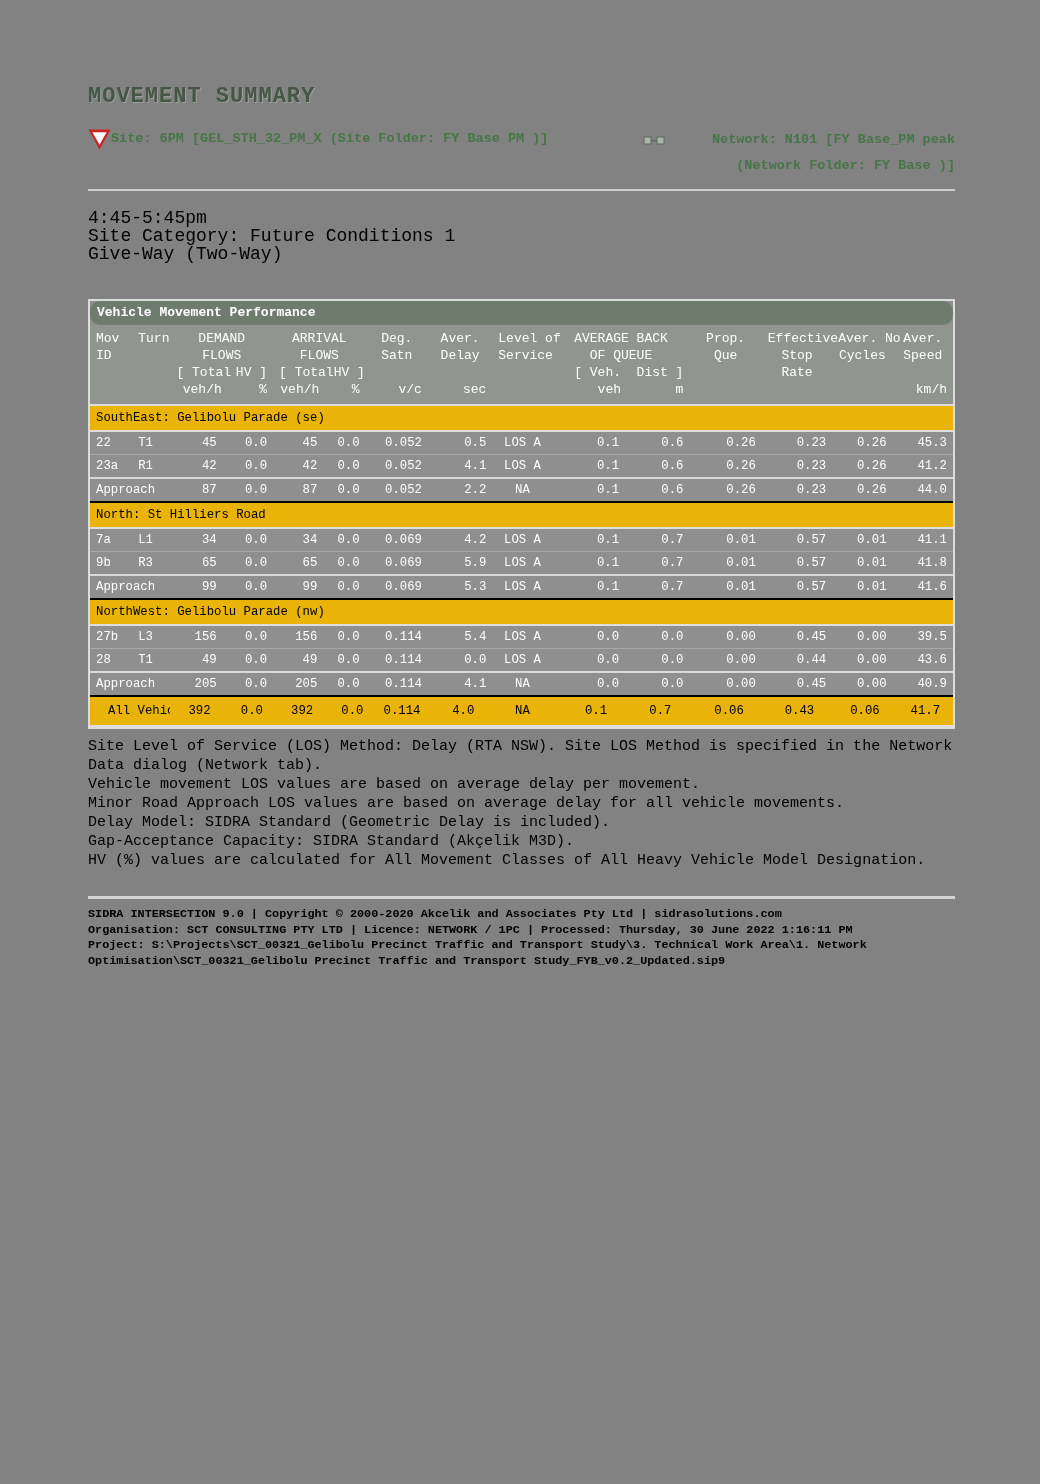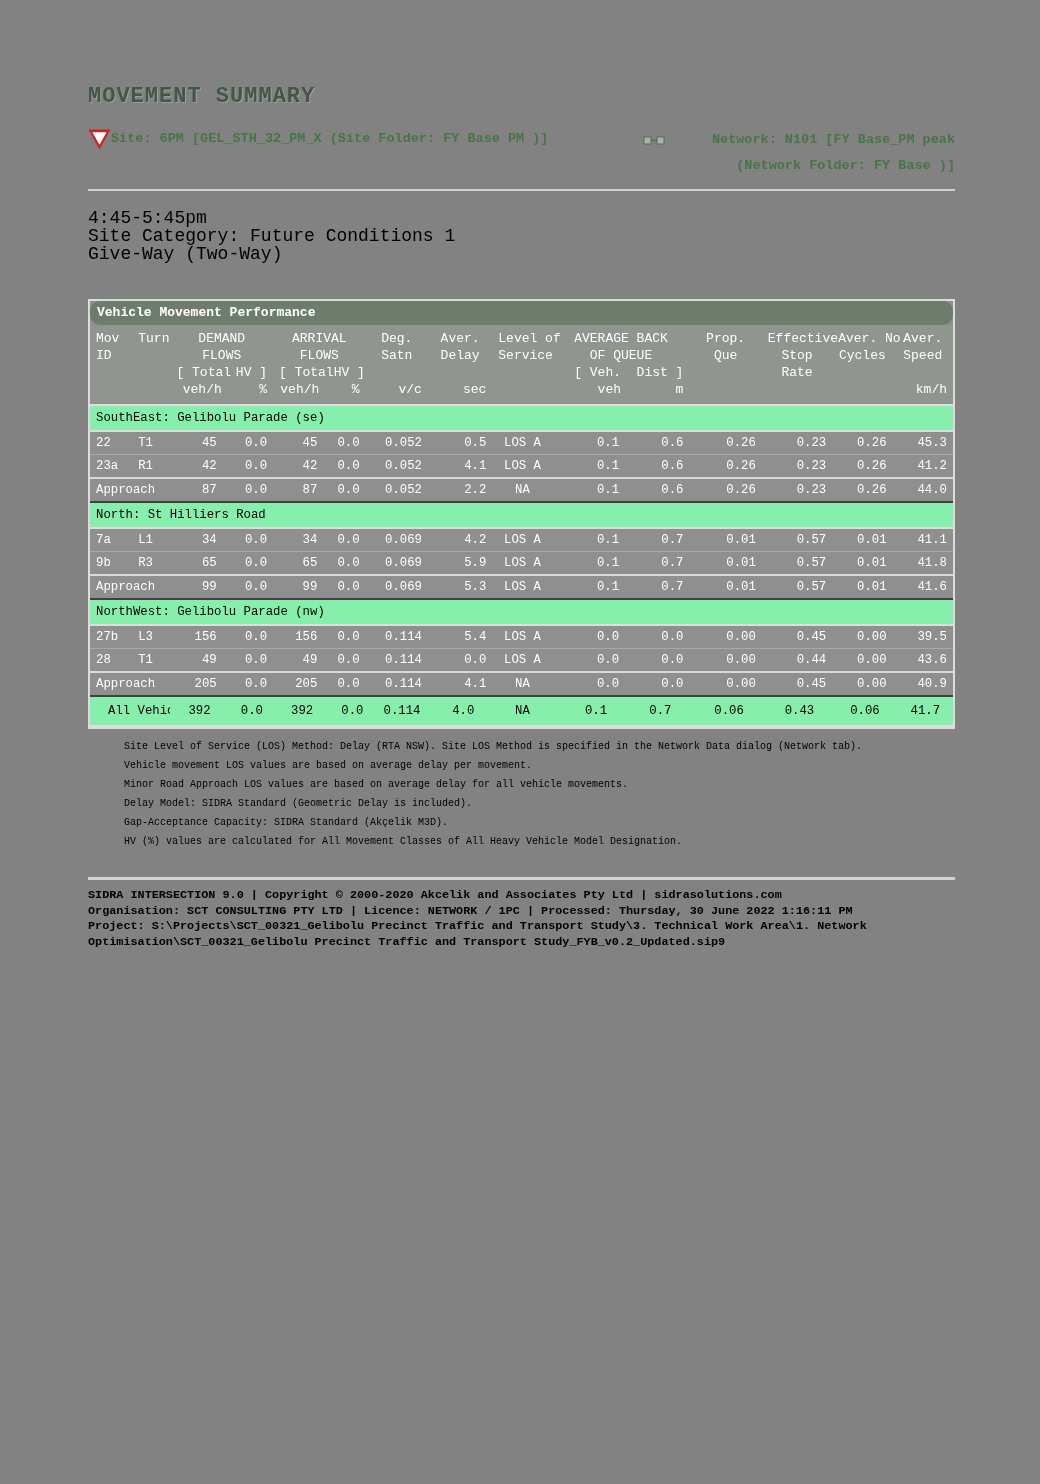--- a/index.html
+++ b/index.html
@@ -55,31 +55,31 @@
   thead th .hl{height:17px;line-height:17px;white-space:nowrap;overflow:visible;}
   thead th .hl.unit{text-align:right;}
   thead th .two{display:flex;height:17px;line-height:17px;}
   thead th .two span{flex:1;text-align:right;white-space:nowrap;}
   thead th.al-left{text-align:left;}
 
   td{font-size:12.3px;padding:4px 6px;white-space:nowrap;overflow:hidden;}
   tr.mrow td{background:#8f8f8f;color:#fff;border-bottom:1px solid #a8a8a8;}
   tr.approach td{border-top:2px solid #d9d9d9;border-bottom:1px solid #f0abfc;margin-left:9px;}
   tr.band td{
-    background:#86efac;color:#000;
-    border-top:2px solid #404040;border-bottom:2px solid #dedede;
+    background:#eab308;color:#000;
+    border-top:2px solid #000000;border-bottom:2px solid #dedede;
     padding:5px 6px;
   }
   tr.allv td{padding:7px 18px;}
   td.al-l{text-align:left;}
   td.al-r{text-align:right;}
   td.al-c{text-align:center;}
 
   
-  .footnotes{margin-top:8px;font-size:10px;line-height:19px;margin-left:36px;}
+  .footnotes{margin-top:8px;font-size:15px;line-height:19px;}
   .footer{font-size:11.8px;font-weight:bold;line-height:15.5px;word-wrap:break-word;}
 </style>
 </head>
 <body>
 
 <div class="content">
 
   <h1 class="page-title">MOVEMENT SUMMARY</h1>
 
   <div class="head-row">

